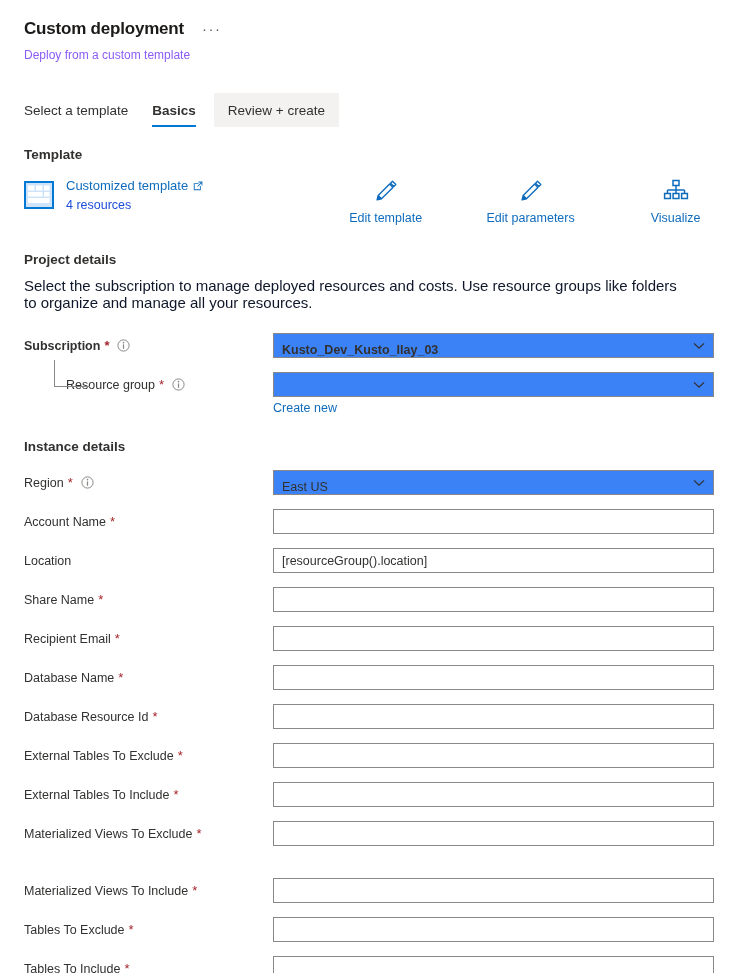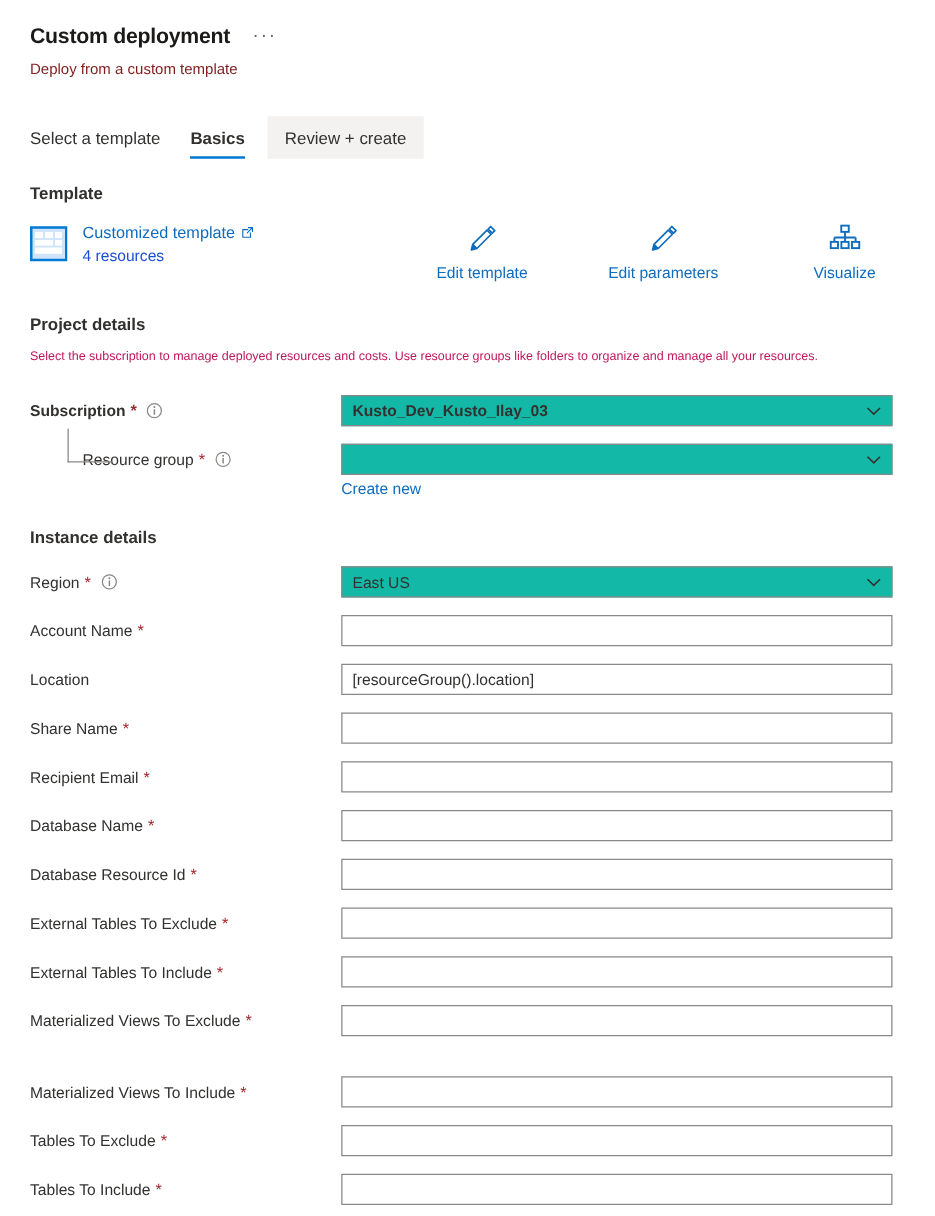--- a/index.html
+++ b/index.html
@@ -37,21 +37,21 @@
     margin-top: 10px;
     font-size: 15px;
     line-height: 10px;
     color: #605e5c;
     letter-spacing: 1.5px;
     cursor: pointer;
     user-select: none;
   }
   .page-subtitle {
     font-size: 12px;
-    color: #7f1d1d;
+    color: #8b5cf6;
     margin-top: 3px;
     line-height: 16px;
   }
 
   
   .tabs {
     display: flex;
     align-items: stretch;
     margin-top: 30px;
     margin-left: 24px;
@@ -88,22 +88,22 @@
   }
 
   
   .section-title {
     font-size: 13.5px;
     font-weight: 600;
     color: #323130;
     margin-left: 24px;
   }
   .section-desc {
-    font-size: 10px;
-    color: #be185d;
+    font-size: 15px;
+    color: #0f172a;
     margin-left: 24px;
     line-height: 17px;
     width: 660px;
   }
 
   
   .template-row {
     margin-top: 14px;
     margin-left: 24px;
     display: flex;
@@ -212,26 +212,26 @@
     padding: 0 8px;
     outline: none;
     display: flex;
     align-items: center;
   }
   .ddl {
     box-sizing: border-box;
     width: 441px;
     height: 25px;
     border: 1px solid #8a8886;
-    background: #14b8a6;
+    background: #3b82f6;
     font-size: 12.5px;
     color: #323130;
     padding: 0 26px 0 8px;
     display: flex;
-    align-items: center;
+    align-items: flex-end;
     cursor: pointer;
     position: relative;
   }
   .chev {
     position: absolute;
     right: 8px;
     top: 50%;
     transform: translateY(-50%);
     pointer-events: none;
   }

